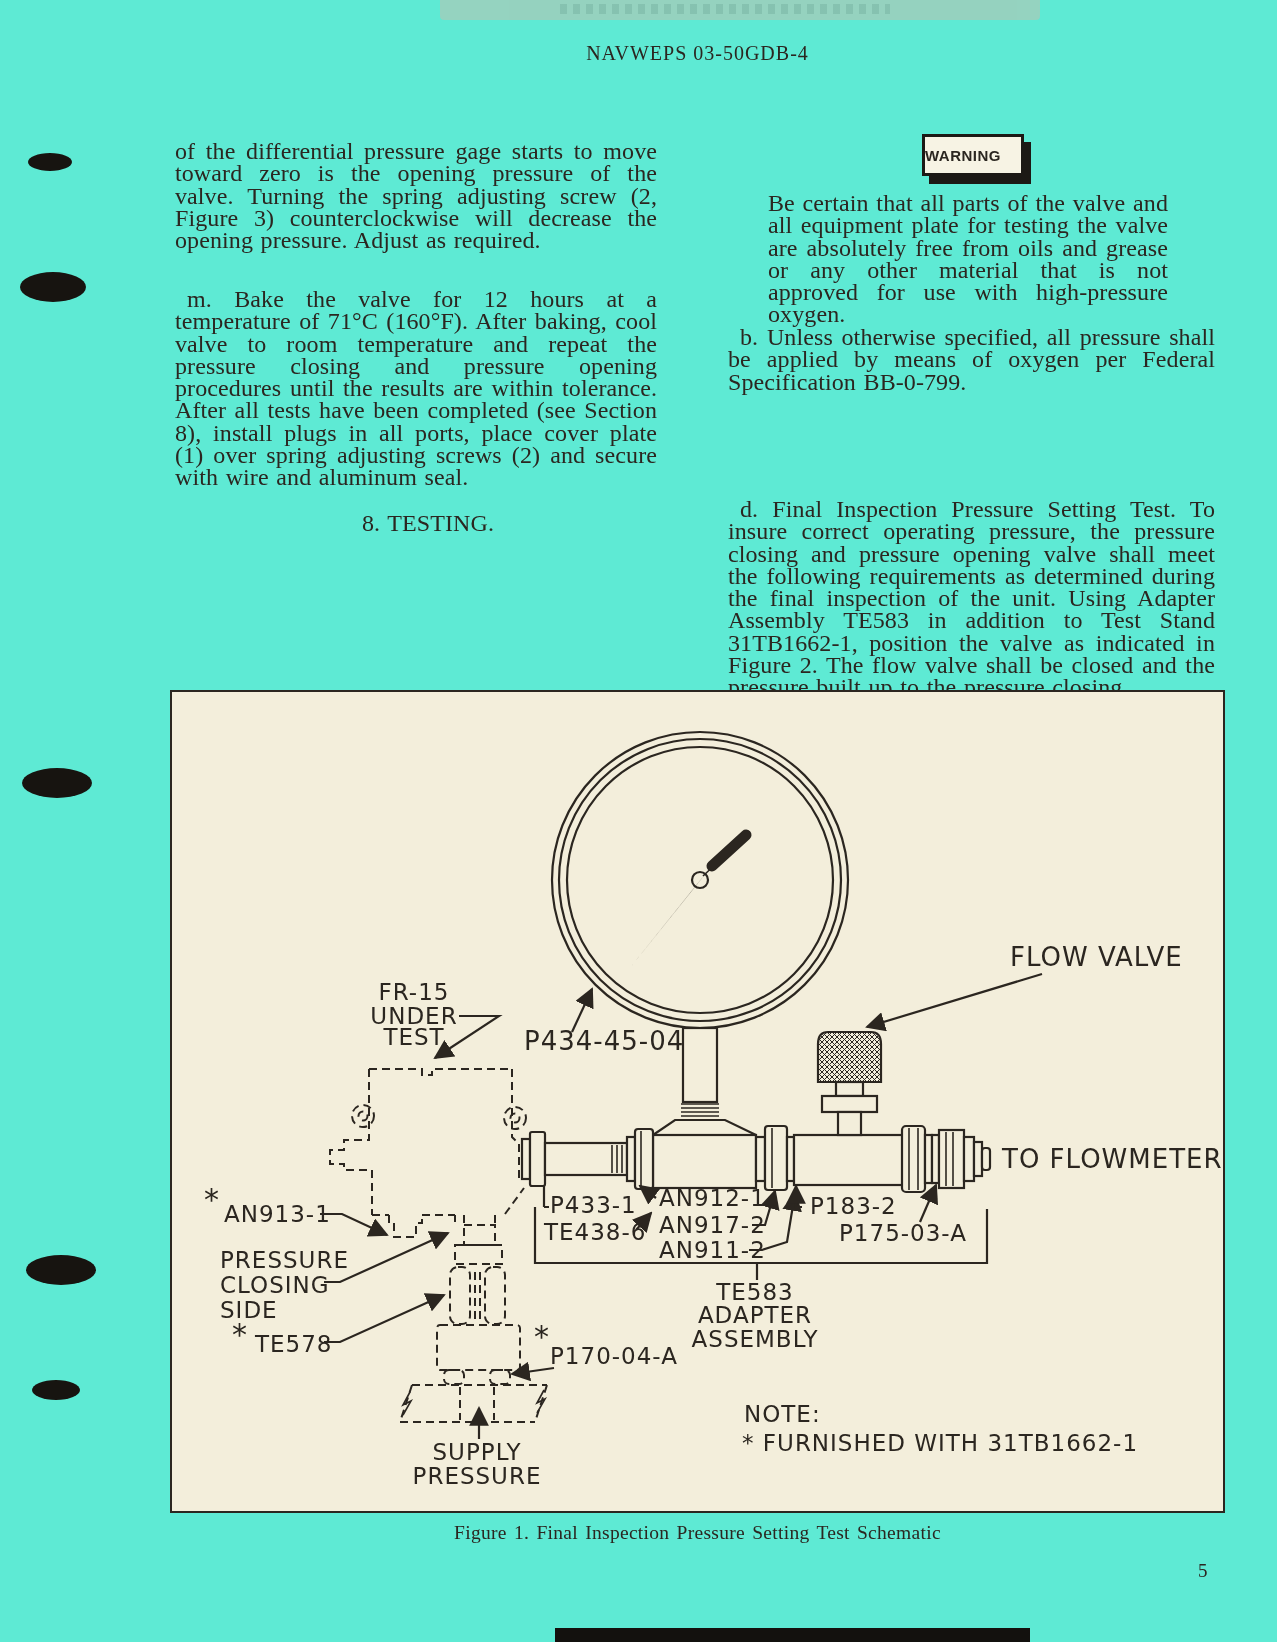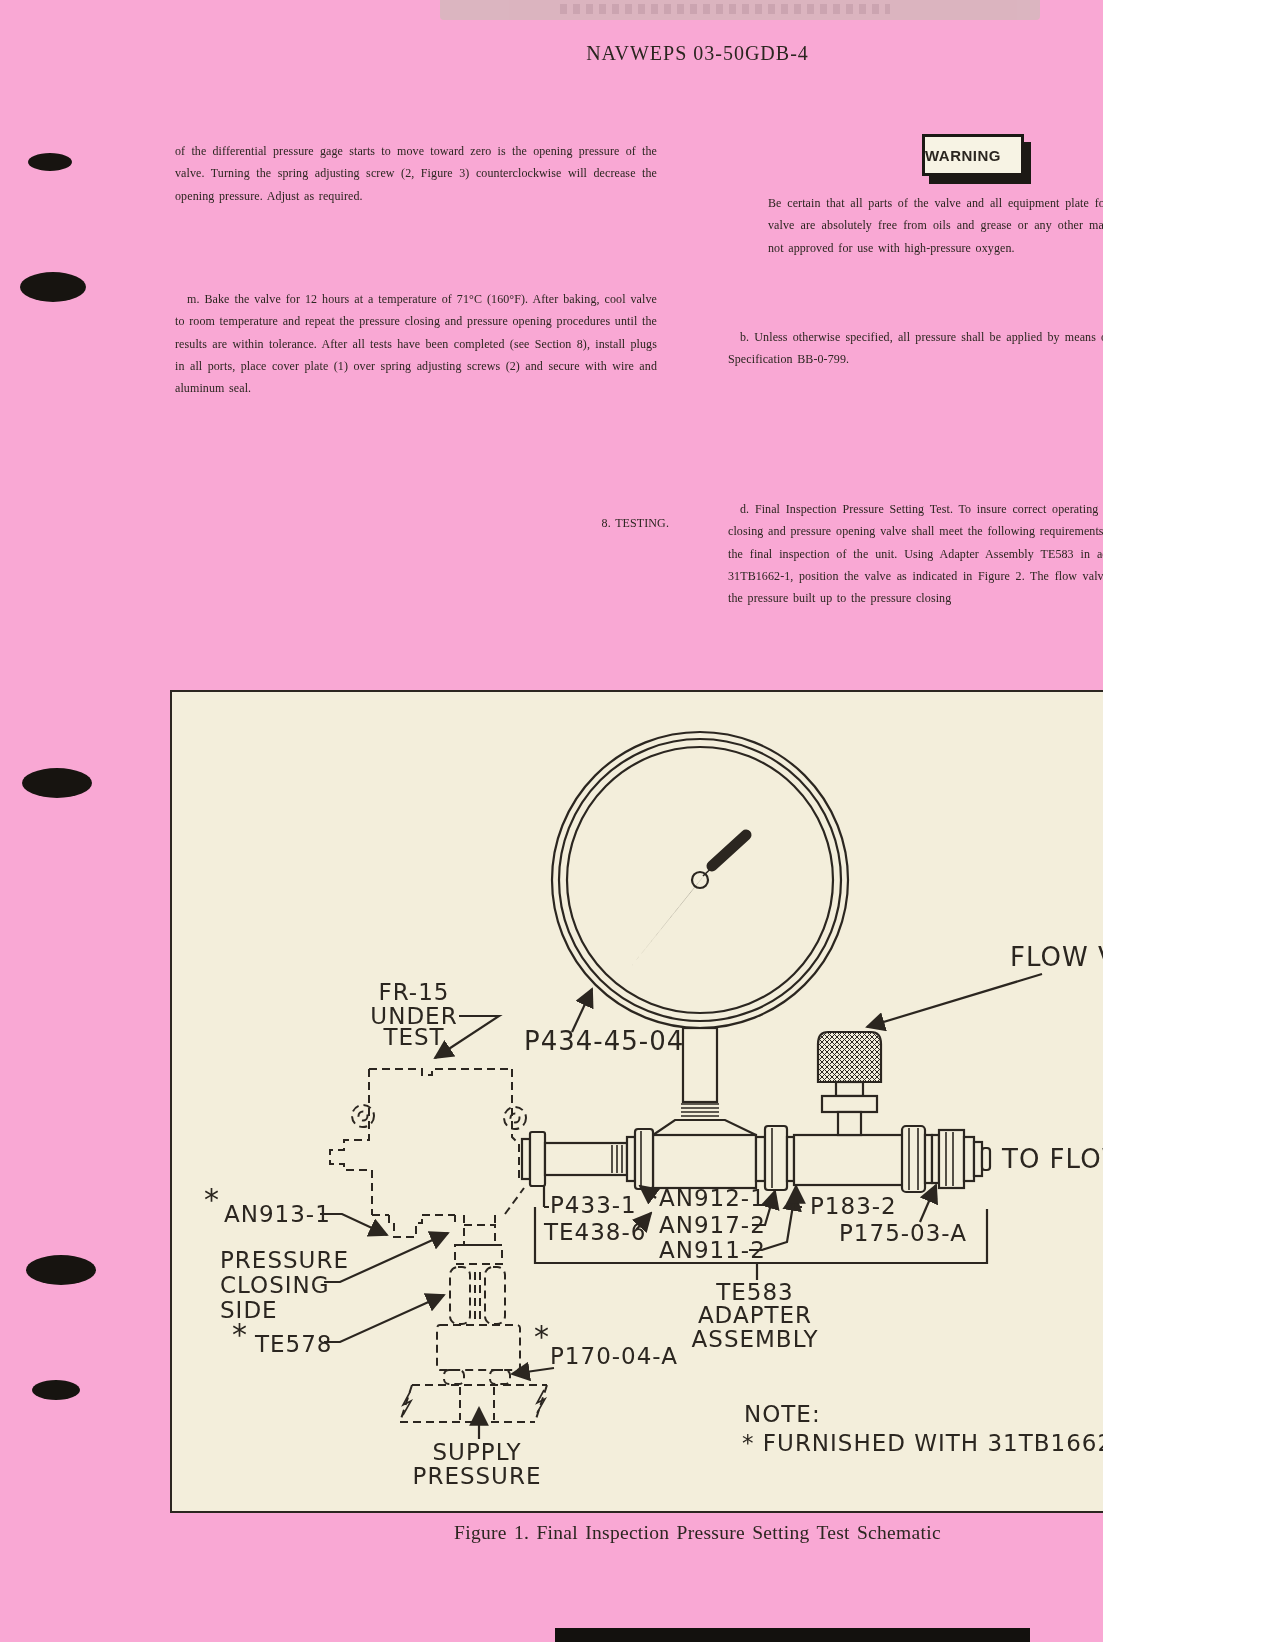--- a/index.html
+++ b/index.html
@@ -1,26 +1,26 @@
 <!DOCTYPE html>
 <html><head>
 <meta charset="utf-8">
 <style>
   html,body{margin:0;padding:0;}
   #page{
     position:relative;
-    width:1103px;height:1642px;
-    background:#f9a8d4;
+    width:1277px;height:1642px;
+    background:#5eead4;
     font-family:"Liberation Serif", serif;
     color:#2b2620;
     overflow:hidden;
   }
   .para{
     position:absolute;
-    font-size:12px;
+    font-size:24px;
     line-height:22.3px;
     text-align:justify;
     word-spacing:1.5px;
     letter-spacing:.1px;
     color:#2b2620;
   }
   .para.indent{ text-indent:12px; }
   #hdr{
     position:absolute; left:170px; top:42px; width:1055px;
     text-align:center; font-size:20px; letter-spacing:1px;
@@ -86,21 +86,21 @@
   <div class="dot" style="left:28px;top:153px;width:44px;height:18px;"></div>
   <div class="dot" style="left:20px;top:272px;width:66px;height:30px;"></div>
   <div class="dot" style="left:22px;top:768px;width:70px;height:30px;"></div>
   <div class="dot" style="left:26px;top:1255px;width:70px;height:30px;"></div>
   <div class="dot" style="left:32px;top:1380px;width:48px;height:20px;"></div>
 
   <div id="hdr">NAVWEPS 03-50GDB-4</div>
 
   <div class="para" style="left:175px;top:140px;width:482px;">of the differential pressure gage starts to move toward zero is the opening pressure of the valve.  Turning the spring adjusting screw (2, Figure 3) counterclockwise will decrease the opening pressure.  Adjust as required.</div>
   <div class="para indent" style="left:175px;top:288px;width:482px;">m.  Bake the valve for 12 hours at a temperature of 71°C (160°F).  After baking, cool valve to room temperature and repeat the pressure closing and pressure opening procedures until the results are within tolerance.  After all tests have been completed (see Section 8), install plugs in all ports, place cover plate (1) over spring adjusting screws (2) and secure with wire and aluminum seal.</div>
-  <div class="para" style="left:187px;top:512px;width:482px;text-align:right;">8.  TESTING.</div>
+  <div class="para" style="left:187px;top:512px;width:482px;text-align:center;">8.  TESTING.</div>
 
   <div id="warning-box">
     <span>WARNING</span>
   </div>
   <div class="para" style="left:768px;top:192px;width:400px;">Be certain that all parts of the valve and all equipment plate for testing the valve are absolutely free from oils and grease or any other material that is not approved for use with high-pressure oxygen.</div>
   <div class="para indent" style="left:728px;top:326px;width:487px;">b.  Unless otherwise specified, all pressure shall be applied by means of oxygen per Federal Specification BB-0-799.</div>
   <div class="para indent" style="left:728px;top:498px;width:487px;">d.  Final Inspection Pressure Setting Test.  To insure correct operating pressure, the pressure closing and pressure opening valve shall meet the following requirements as determined during the final inspection of the unit.  Using Adapter Assembly TE583 in addition to Test Stand 31TB1662-1, position the valve as indicated in Figure 2.  The flow valve shall be closed and the pressure built up to the pressure closing</div>
 
   <div id="figure-box">
     <svg width="1051" height="819" viewBox="0 0 1051 819">

